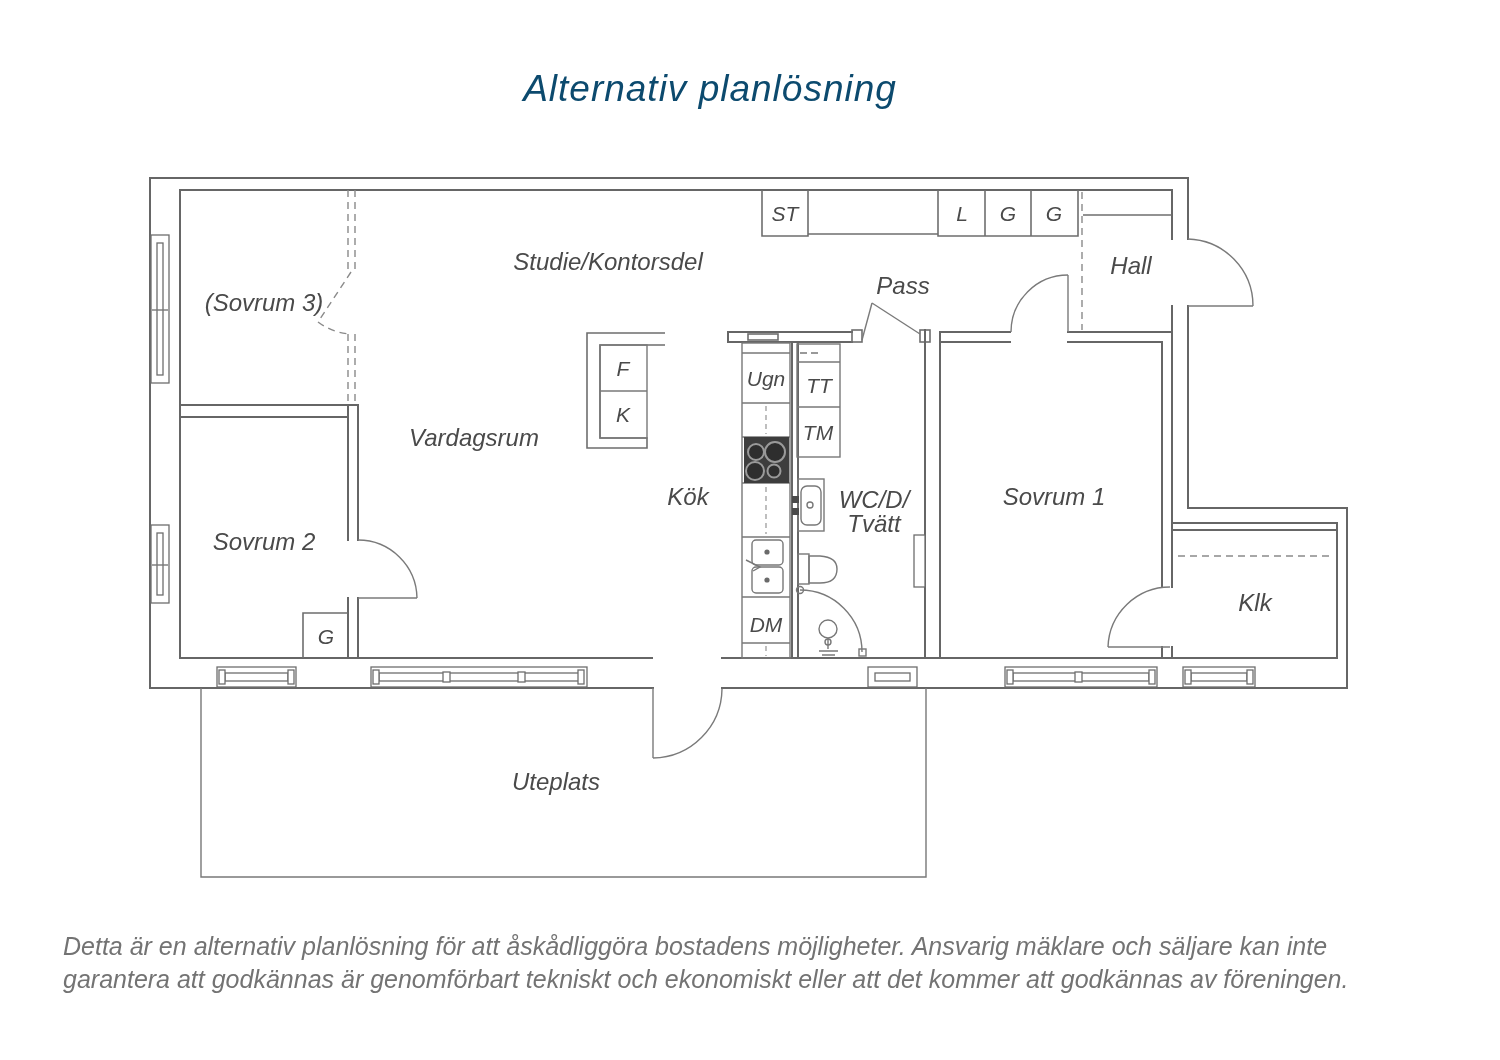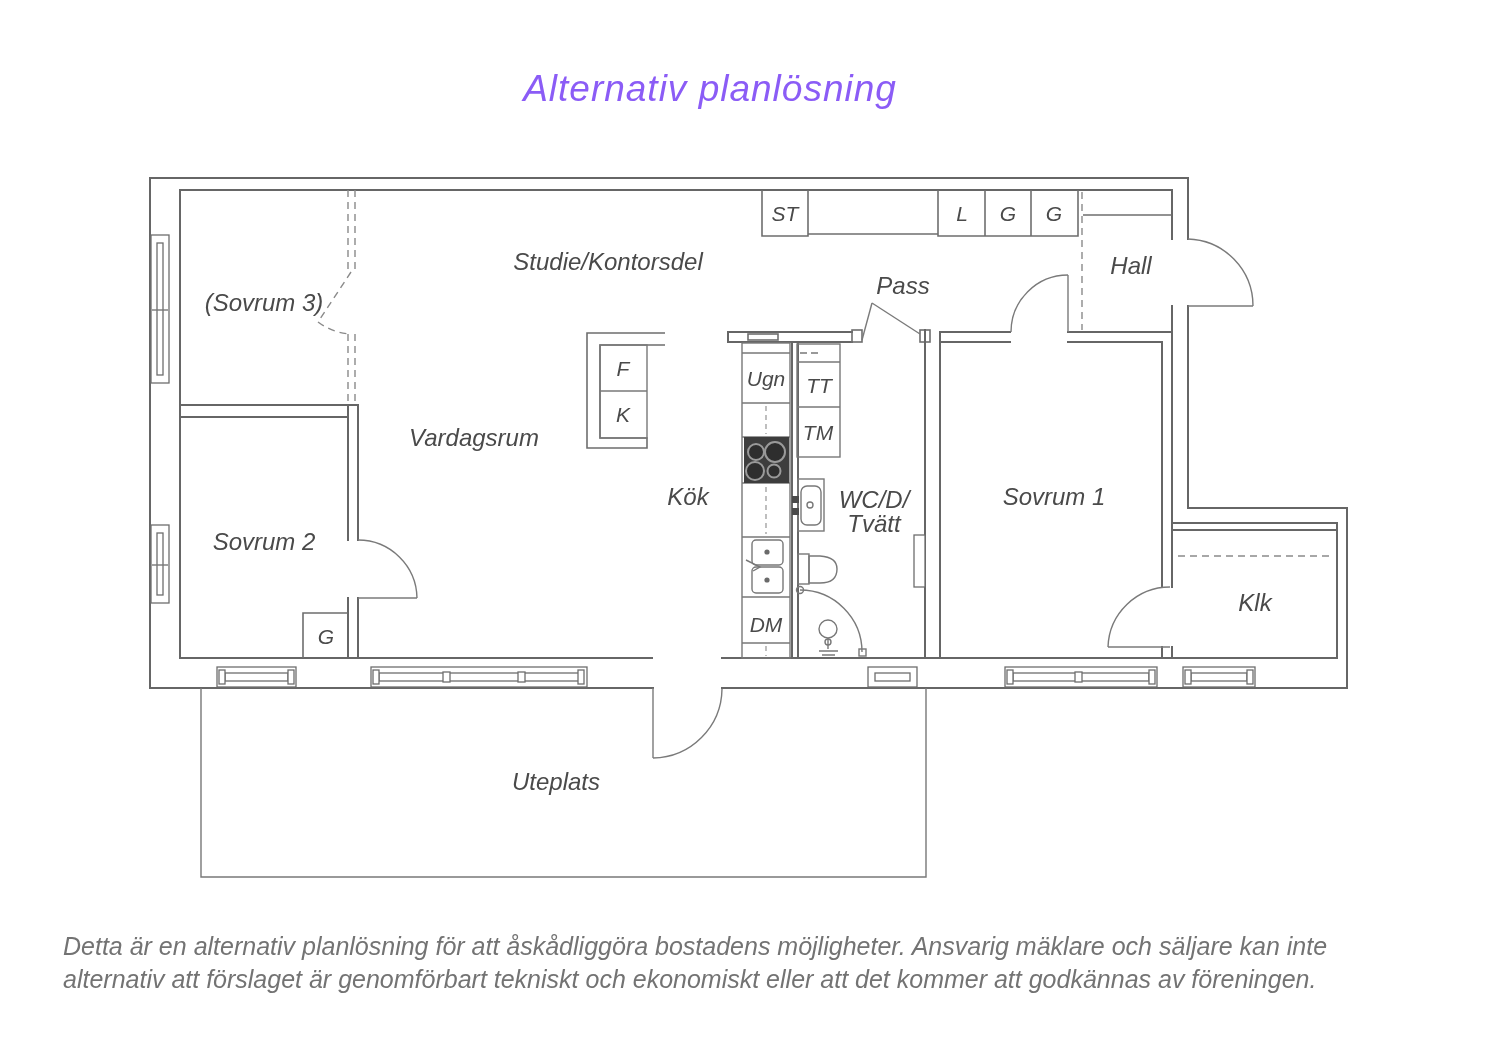--- a/index.html
+++ b/index.html
@@ -1,19 +1,19 @@
 <!DOCTYPE html>
 <html><head>
 <meta charset="utf-8">
 <style>
   html,body{margin:0;padding:0;background:#ffffff;}
   #page{position:relative;width:1500px;height:1060px;background:#ffffff;overflow:hidden;
         font-family:"Liberation Sans",sans-serif;}
   #title{position:absolute;left:0;top:68px;width:1420px;text-align:center;
-         font-size:37px;font-style:italic;color:#8b5cf6;letter-spacing:1px;}
+         font-size:37px;font-style:italic;color:#0c4a6e;letter-spacing:1px;}
   #plan-svg{position:absolute;left:0;top:0;}
   #disclaimer{position:absolute;left:63px;top:930px;width:1400px;
               font-size:25px;font-style:italic;color:#737373;line-height:33px;}
   .room-label{font-size:24px;font-style:italic;fill:#4a4a4a;text-anchor:middle;}
   .small-label{font-size:21px;font-style:italic;fill:#4a4a4a;text-anchor:middle;}
   .wall{stroke:#666666;stroke-width:2;fill:none;stroke-linecap:square;}
   .wall-thin{stroke:#6e6e6e;stroke-width:1.6;fill:none;}
   .fixture{stroke:#787878;stroke-width:1.4;fill:none;}
   .door{stroke:#7a7a7a;stroke-width:1.4;fill:none;}
   .dashedline{stroke:#8a8a8a;stroke-width:1.4;fill:none;stroke-dasharray:7 5;}
@@ -275,16 +275,16 @@
       <text class="small-label" x="623" y="422">K</text>
       <text class="small-label" x="766" y="386">Ugn</text>
       <text class="small-label" x="819" y="393">TT</text>
       <text class="small-label" x="818" y="440">TM</text>
       <text class="small-label" x="766" y="632">DM</text>
     </g>
   </svg>
 
   <div id="disclaimer">
     <div>Detta är en alternativ planlösning för att åskådliggöra bostadens möjligheter. Ansvarig mäklare och säljare kan inte</div>
-    <div>alternativ att förslaget är genomförbart tekniskt och ekonomiskt eller att det kommer att godkännas av föreningen.</div>
+    <div>garantera att godkännas är genomförbart tekniskt och ekonomiskt eller att det kommer att godkännas av föreningen.</div>
   </div>
 
 </div>
 
 </body></html>

